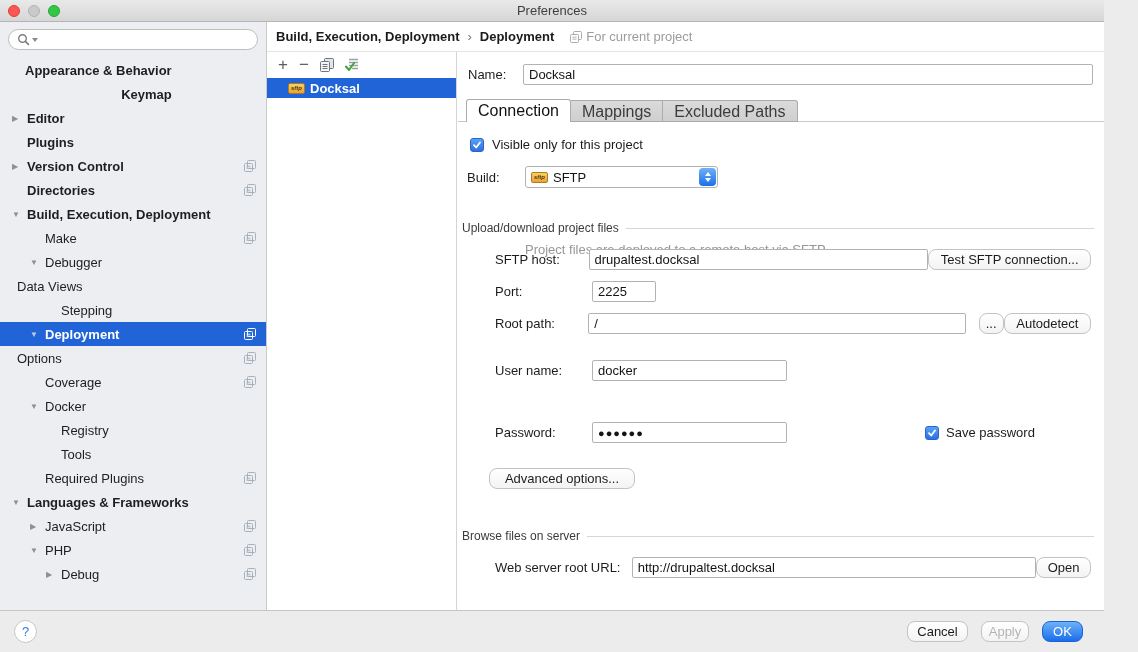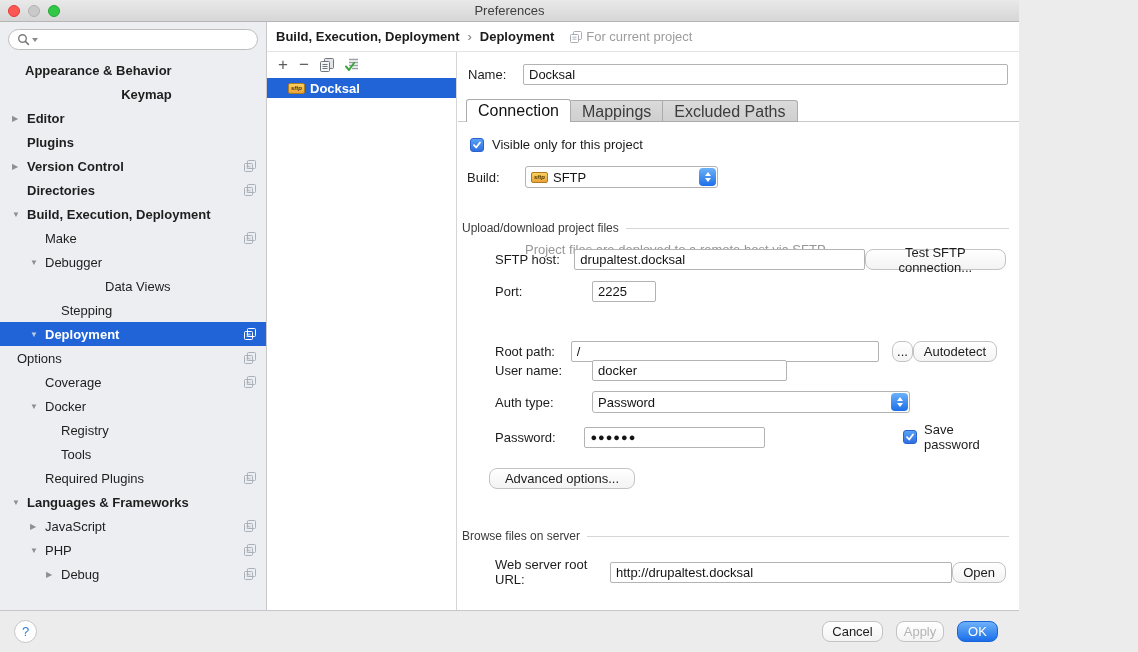--- a/index.html
+++ b/index.html
@@ -1,18 +1,18 @@
 <!DOCTYPE html>
 <html><head>
 <meta charset="utf-8">
 <style>
   * { margin:0; padding:0; box-sizing:border-box; }
   html,body { width:1138px; height:652px; }
   body { font-family:"Liberation Sans", sans-serif; font-size:13px; color:#1c1c1c; background:#ececec; }
-  .window { position:relative; width:1019px; height:652px; overflow:hidden; background:#be185d; }
+  .window { position:relative; width:1104px; height:652px; overflow:hidden; background:#be185d; }
 
   
   .titlebar { position:absolute; top:0; left:0; right:0; height:22px;
     background:linear-gradient(#e9e9e9,#d6d6d6); border-bottom:1px solid #b5b5b5; }
   .traffic { position:absolute; left:8px; top:5px; display:flex; gap:8px; }
   .tl { width:12px; height:12px; border-radius:50%; }
   .tl.red { background:#fc5753; border:1px solid #df3e38; }
   .tl.gray { background:#c9c9c9; border:1px solid #b2b2b2; }
   .tl.green { background:#33c748; border:1px solid #24a732; }
   .win-title { position:absolute; left:0; right:0; top:0; height:22px; line-height:21px;
@@ -194,21 +194,21 @@
                 <rect x="3.5" y="0.5" width="8" height="8" rx="1" fill="none" stroke="currentColor"></rect>
                 <rect x="0.5" y="3.5" width="8" height="8" rx="1" fill="none" stroke="currentColor"></rect>
                 <path d="M2.5 6.2h4 M2.5 8.2h4" stroke="currentColor" stroke-width="0.9"></path>
               </svg>
             </span>
           </div>
           <div class="tree-row" style="padding-left: 28px;">
             <span class="tree-arrow">▼</span>
             <span class="tree-label">Debugger</span>
           </div>
-          <div class="tree-row" style="padding-left: 44px; margin-left: 44px;">
+          <div class="tree-row" style="">
             <span class="tree-arrow"></span>
             <span class="tree-label">Data Views</span>
           </div>
           <div class="tree-row" style="padding-left: 44px;">
             <span class="tree-arrow"></span>
             <span class="tree-label">Stepping</span>
           </div>
           <div class="tree-row selected bold" style="padding-left: 28px;">
             <span class="tree-arrow">▼</span>
             <span class="tree-label">Deployment</span>
@@ -391,42 +391,32 @@
             <span class="flabel" style="width:97px;">SFTP host:</span>
             <input class="field" style="width: 352px;" type="text" value="drupaltest.docksal">
             <button class="btn" style="margin-left:auto; width:168px;">Test SFTP connection...</button>
           </div>
 
           <div class="frow" style="top:229px; left:37px;">
             <span class="flabel" style="width:97px;">Port:</span>
             <input class="field" style="width: 64px;" type="text" value="2225">
           </div>
 
-          <div class="frow" style="top:261px; left:37px; right:22px;margin-top:28px;">
+          <div class="frow" style="top:261px; left:37px; right:13px;">
             <span class="flabel" style="width:97px;">Root path:</span>
             <input class="field" style="width: 392px;" type="text" value="/">
             <button class="btn" style="margin-left:13px; width:26px; padding:0;">...</button>
             <button class="btn" style="margin-left:auto; width:90px;">Autodetect</button>
           </div>
 
           <div class="frow" style="top:308px; left:37px;">
             <span class="flabel" style="width:97px;">User name:</span>
             <input class="field" style="width: 195px;" type="text" value="docker">
           </div>
 
-          <div class="frow" style="top:339px; left:37px;">
-            <span class="flabel" style="width:97px;">Auth type:</span>
-            <span class="combo" style="width:318px;">
-              <span class="combo-text">Password</span>
-              <span class="stepper">
-                  <span class="chu"></span>
-                  <span class="chd"></span>
-                </span>
-            </span>
-          </div>
 
           <div class="frow" style="top:370px; left:37px; right:13px;">
             <span class="flabel" style="width:97px;">Password:</span>
             <input class="field pw" style="width: 195px;" type="text" value="●●●●●●">
             <span class="cbx" style="margin-left:138px;">
               <svg width="10" height="10" viewBox="0 0 10 10">
                 <path d="M2 5.2l2.2 2.3L8 2.5" fill="none" stroke="#fff" stroke-width="1.8" stroke-linecap="round" stroke-linejoin="round"></path>
               </svg>
             </span>
             <span class="flabel" style="margin-left:7px;">Save password</span>

